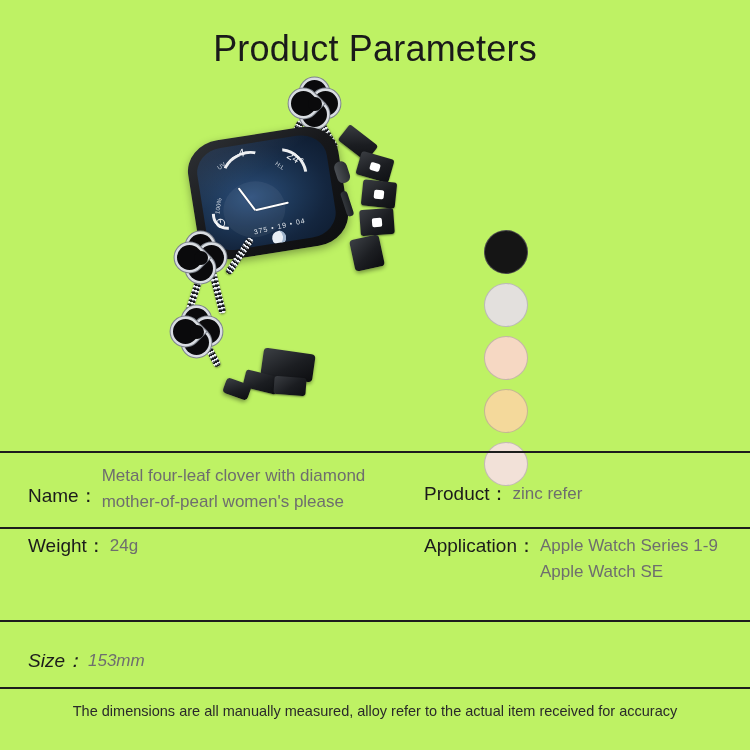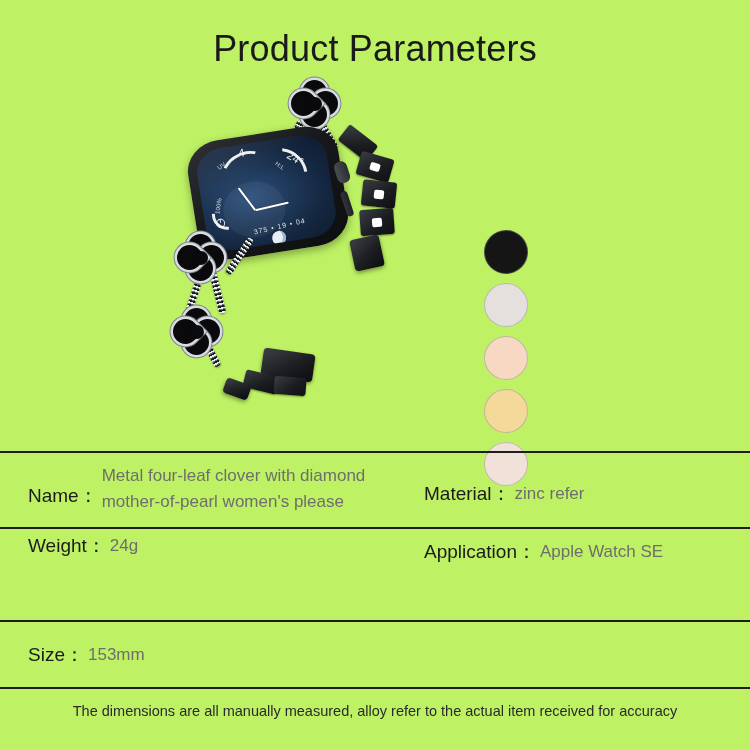--- a/index.html
+++ b/index.html
@@ -349,39 +349,40 @@
 
   <div class="row" style="top:465px;">
     <div class="cellL" style="top:12px;">
       <span class="k">Name：</span>
       <span class="v" style="margin-top:-14px;">
         <span class="ln">Metal four-leaf clover with diamond</span>
         <span class="ln">mother-of-pearl women's please</span>
       </span>
     </div>
     <div class="cellR" style="top:16px;">
-      <span class="k">Material：</span>
+      <span class="k">Product：</span>
       <span class="v">zinc refer</span>
     </div>
   </div>
 
   <div class="row" style="top:533px;">
     <div class="cellL" style="top:0px;">
       <span class="k">Weight：</span>
       <span class="v">24g</span>
     </div>
-    <div class="cellR" style="top:6px;">
+    <div class="cellR" style="top:0px;">
       <span class="k">Application：</span>
       <span class="v">
+        <span class="ln">Apple Watch Series 1-9</span>
         <span class="ln">Apple Watch SE</span>
       </span>
     </div>
   </div>
 
   <div class="row" style="top:642px;">
-    <div class="cellL" style="top:0px;">
+    <div class="cellL" style="top:6px;font-style:italic;">
       <span class="k">Size：</span>
       <span class="v">153mm</span>
     </div>
   </div>
 
   <div class="footer-note">The dimensions are all manually measured, alloy refer to the actual item received for accuracy</div>
 </div>
 
 </body></html>

